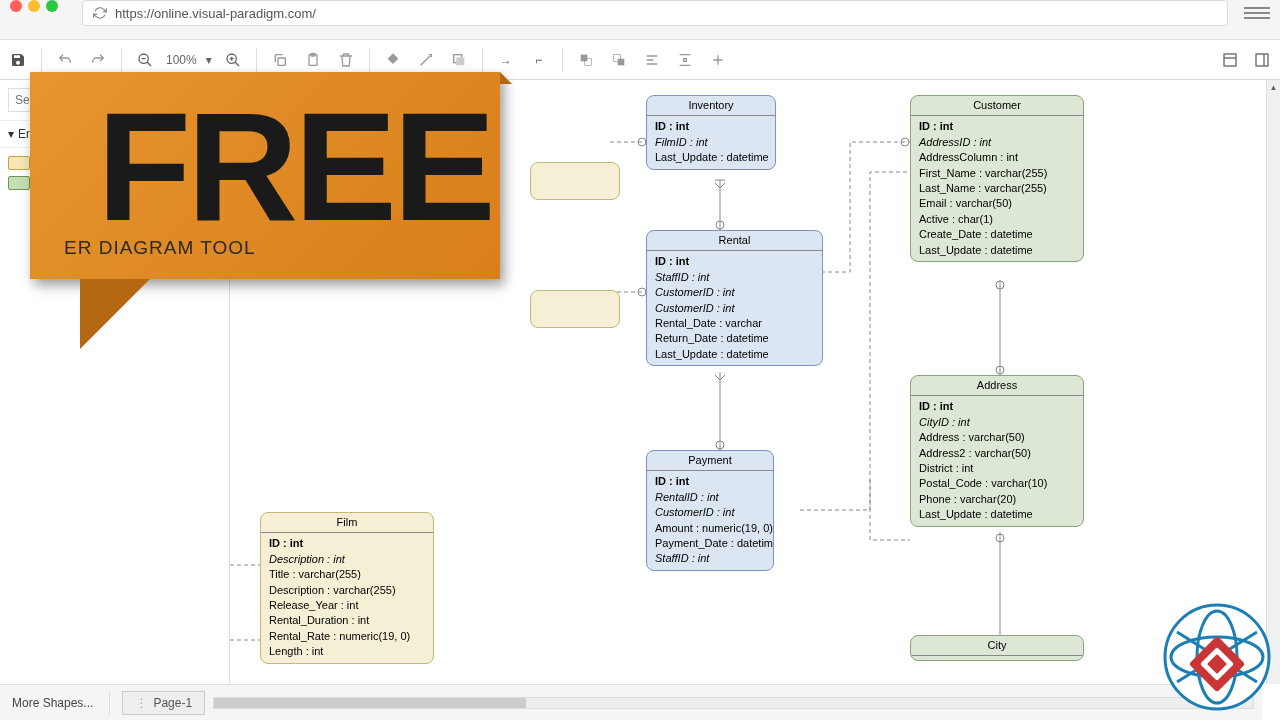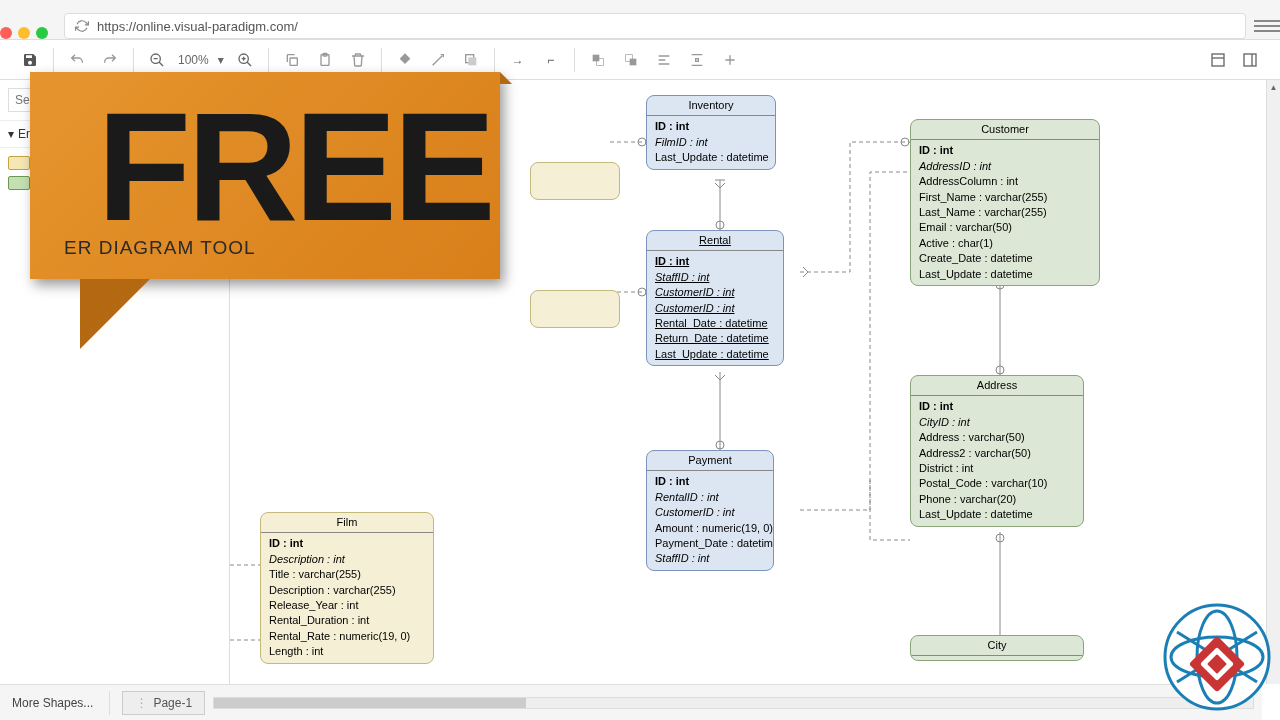--- a/index.html
+++ b/index.html
@@ -1,30 +1,30 @@
 <!DOCTYPE html>
 <html><head>
 <meta charset="utf-8">
 <style>
 * { margin: 0; padding: 0; box-sizing: border-box; }
 body { font-family: Arial, sans-serif; font-size: 12px; background: #fff; width: 1280px; height: 720px; overflow: hidden; position: relative; }
 
 
-.browser-chrome { background: #f5f5f5; border-bottom: 1px solid #ddd; height: 40px; display: flex; align-items: flex-end; padding: 0 0; gap: 8px; }
+.browser-chrome { background: #f5f5f5; border-bottom: 1px solid #ddd; height: 40px; display: flex; align-items: flex-start; padding: 0 10px; gap: 16px; }
 .traffic-lights { display: flex; gap: 6px; margin-right: 8px; }
 .traffic-light { width: 12px; height: 12px; border-radius: 50%; }
 .tl-red { background: #ff5f57; }
 .tl-yellow { background: #ffbd2e; }
 .tl-green { background: #28ca42; }
 .url-bar { flex: 1; background: #fff; border: 1px solid #ddd; border-radius: 4px; height: 26px; display: flex; align-items: center; padding: 0 10px; color: #555; font-size: 13px; gap: 8px; }
 .hamburger { width: 26px; height: 26px; display: flex; flex-direction: column; justify-content: center; gap: 3px; cursor: pointer; }
 .hamburger span { height: 2px; background: #888; }
 
 
-.toolbar { background: #fff; border-bottom: 1px solid #ddd; height: 40px; display: flex; align-items: center; padding: 0 16px; gap: 5px; }
+.toolbar { background: #fff; border-bottom: 1px solid #ddd; height: 40px; display: flex; align-items: center; padding: 0 4px; gap: 5px; }
 .tb-btn { width: 28px; height: 28px; display: flex; align-items: center; justify-content: center; color: #666; cursor: pointer; }
 .tb-btn svg { width: 16px; height: 16px; }
 .tb-sep { width: 1px; height: 24px; background: #ddd; margin: 0 4px; }
 .zoom-text { color: #666; font-size: 12px; padding: 0 2px; }
 .tb-right { margin-left: auto; display: flex; gap: 4px; }
 
 
 .main { display: flex; height: 604px; }
 .sidebar { width: 230px; background: #fff; border-right: 1px solid #ddd; display: flex; flex-direction: column; }
 .search-box { padding: 8px; border-bottom: 1px solid #eee; }
@@ -270,43 +270,43 @@
 
       <div class="entity blue" style="left:416px; top:15px; width:130px;">
         <div class="entity-title">Inventory</div>
         <div class="entity-body">
             <div class="entity-row pk">ID : int</div>
             <div class="entity-row fk">FilmID : int</div>
             <div class="entity-row">Last_Update : datetime</div>
           </div>
       </div>
 
-      <div class="entity green" style="left:680px; top:15px; width:190px;margin-top:24px;">
+      <div class="entity green" style="left:680px; top:15px; width:174px;">
         <div class="entity-title">Customer</div>
         <div class="entity-body">
             <div class="entity-row pk">ID : int</div>
             <div class="entity-row fk">AddressID : int</div>
             <div class="entity-row">AddressColumn : int</div>
             <div class="entity-row">First_Name : varchar(255)</div>
             <div class="entity-row">Last_Name : varchar(255)</div>
             <div class="entity-row">Email : varchar(50)</div>
             <div class="entity-row">Active : char(1)</div>
             <div class="entity-row">Create_Date : datetime</div>
             <div class="entity-row">Last_Update : datetime</div>
           </div>
       </div>
 
-      <div class="entity blue" style="left:416px; top:150px; width:138px;text-decoration:underline;">
+      <div class="entity blue" style="left:416px; top:150px; width:177px;">
         <div class="entity-title">Rental</div>
         <div class="entity-body">
             <div class="entity-row pk">ID : int</div>
             <div class="entity-row fk">StaffID : int</div>
             <div class="entity-row fk">CustomerID : int</div>
             <div class="entity-row fk">CustomerID : int</div>
-            <div class="entity-row">Rental_Date : datetime</div>
+            <div class="entity-row">Rental_Date : varchar</div>
             <div class="entity-row">Return_Date : datetime</div>
             <div class="entity-row">Last_Update : datetime</div>
           </div>
       </div>
 
       <div class="entity green" style="left:680px; top:295px; width:174px;">
         <div class="entity-title">Address</div>
         <div class="entity-body">
             <div class="entity-row pk">ID : int</div>
             <div class="entity-row fk">CityID : int</div>

